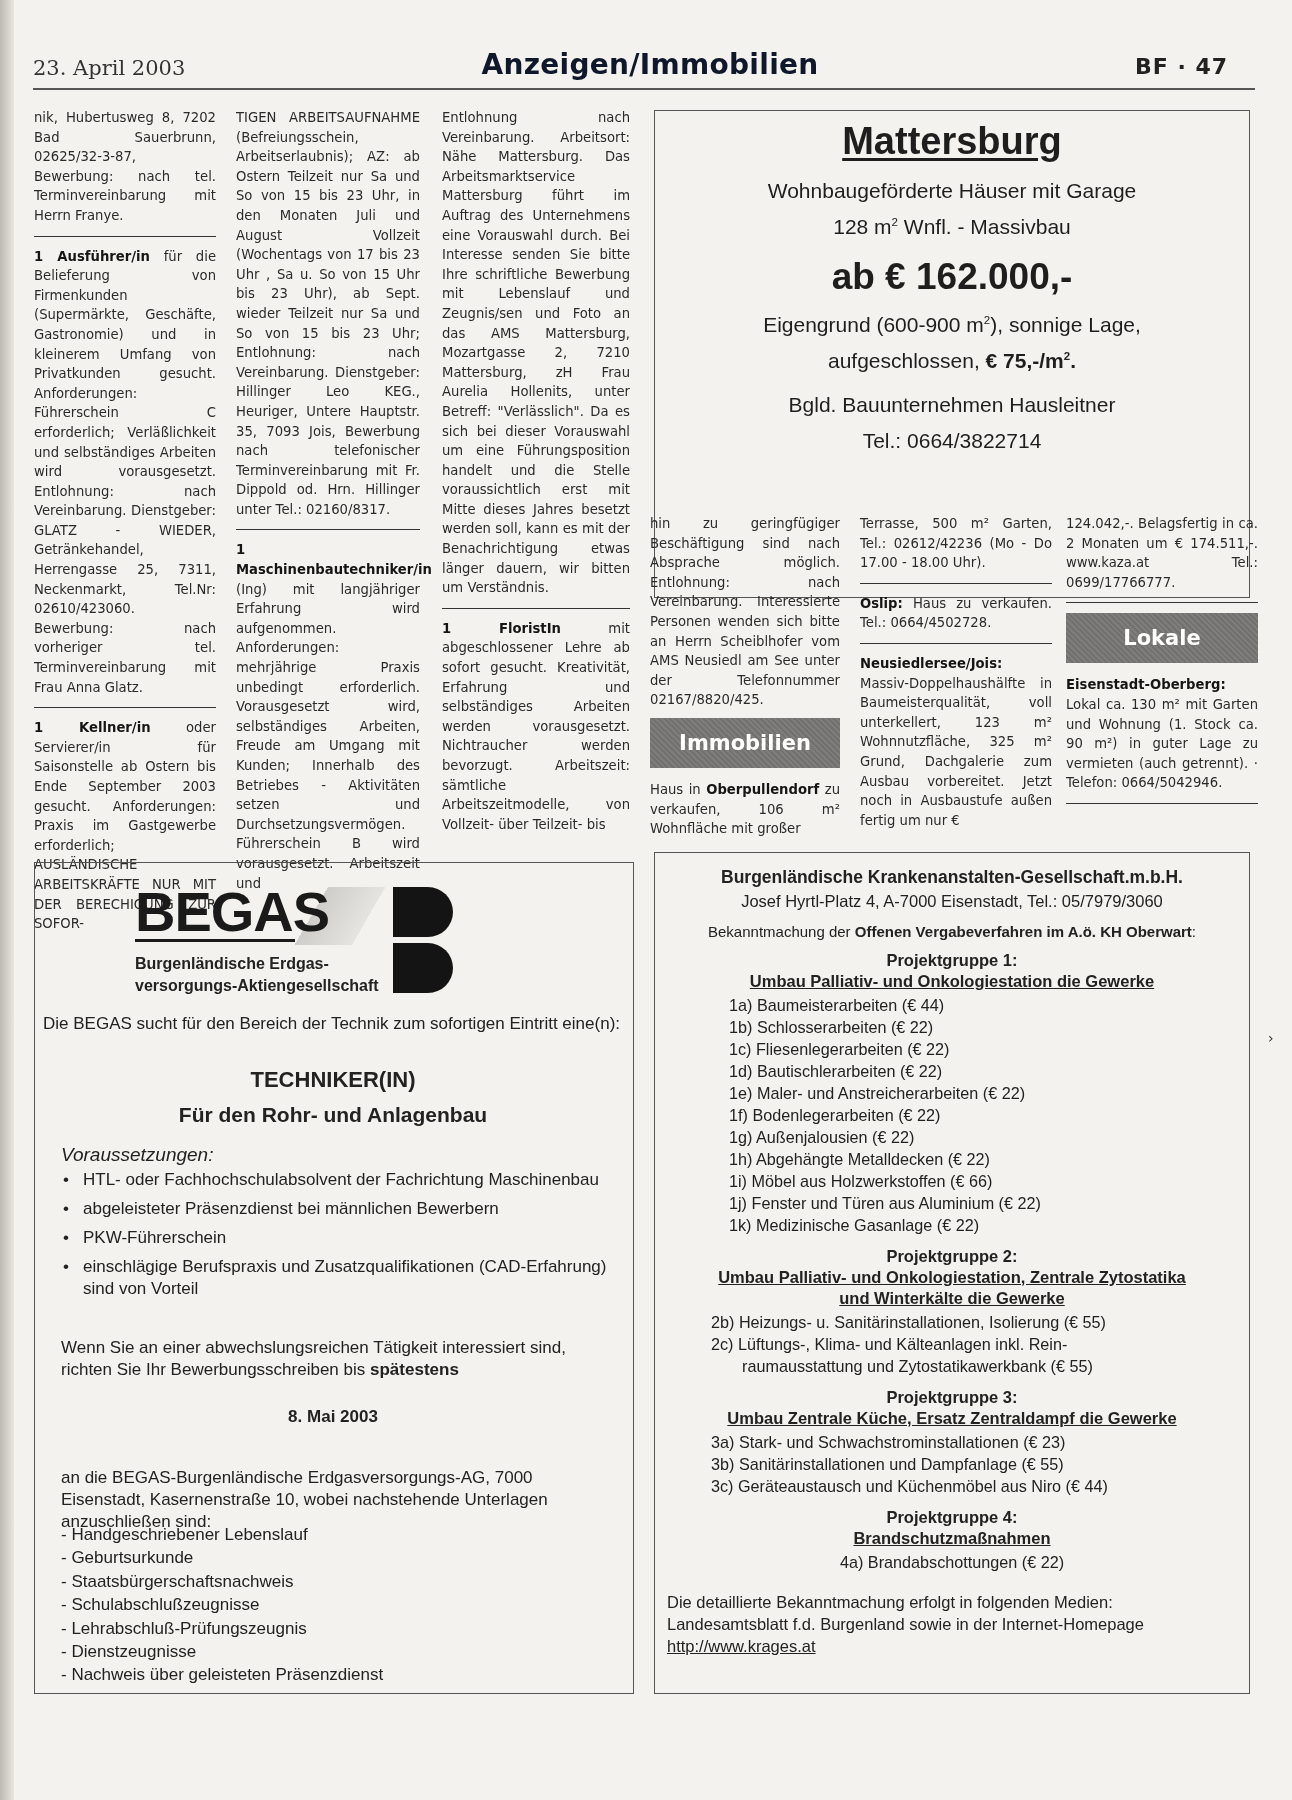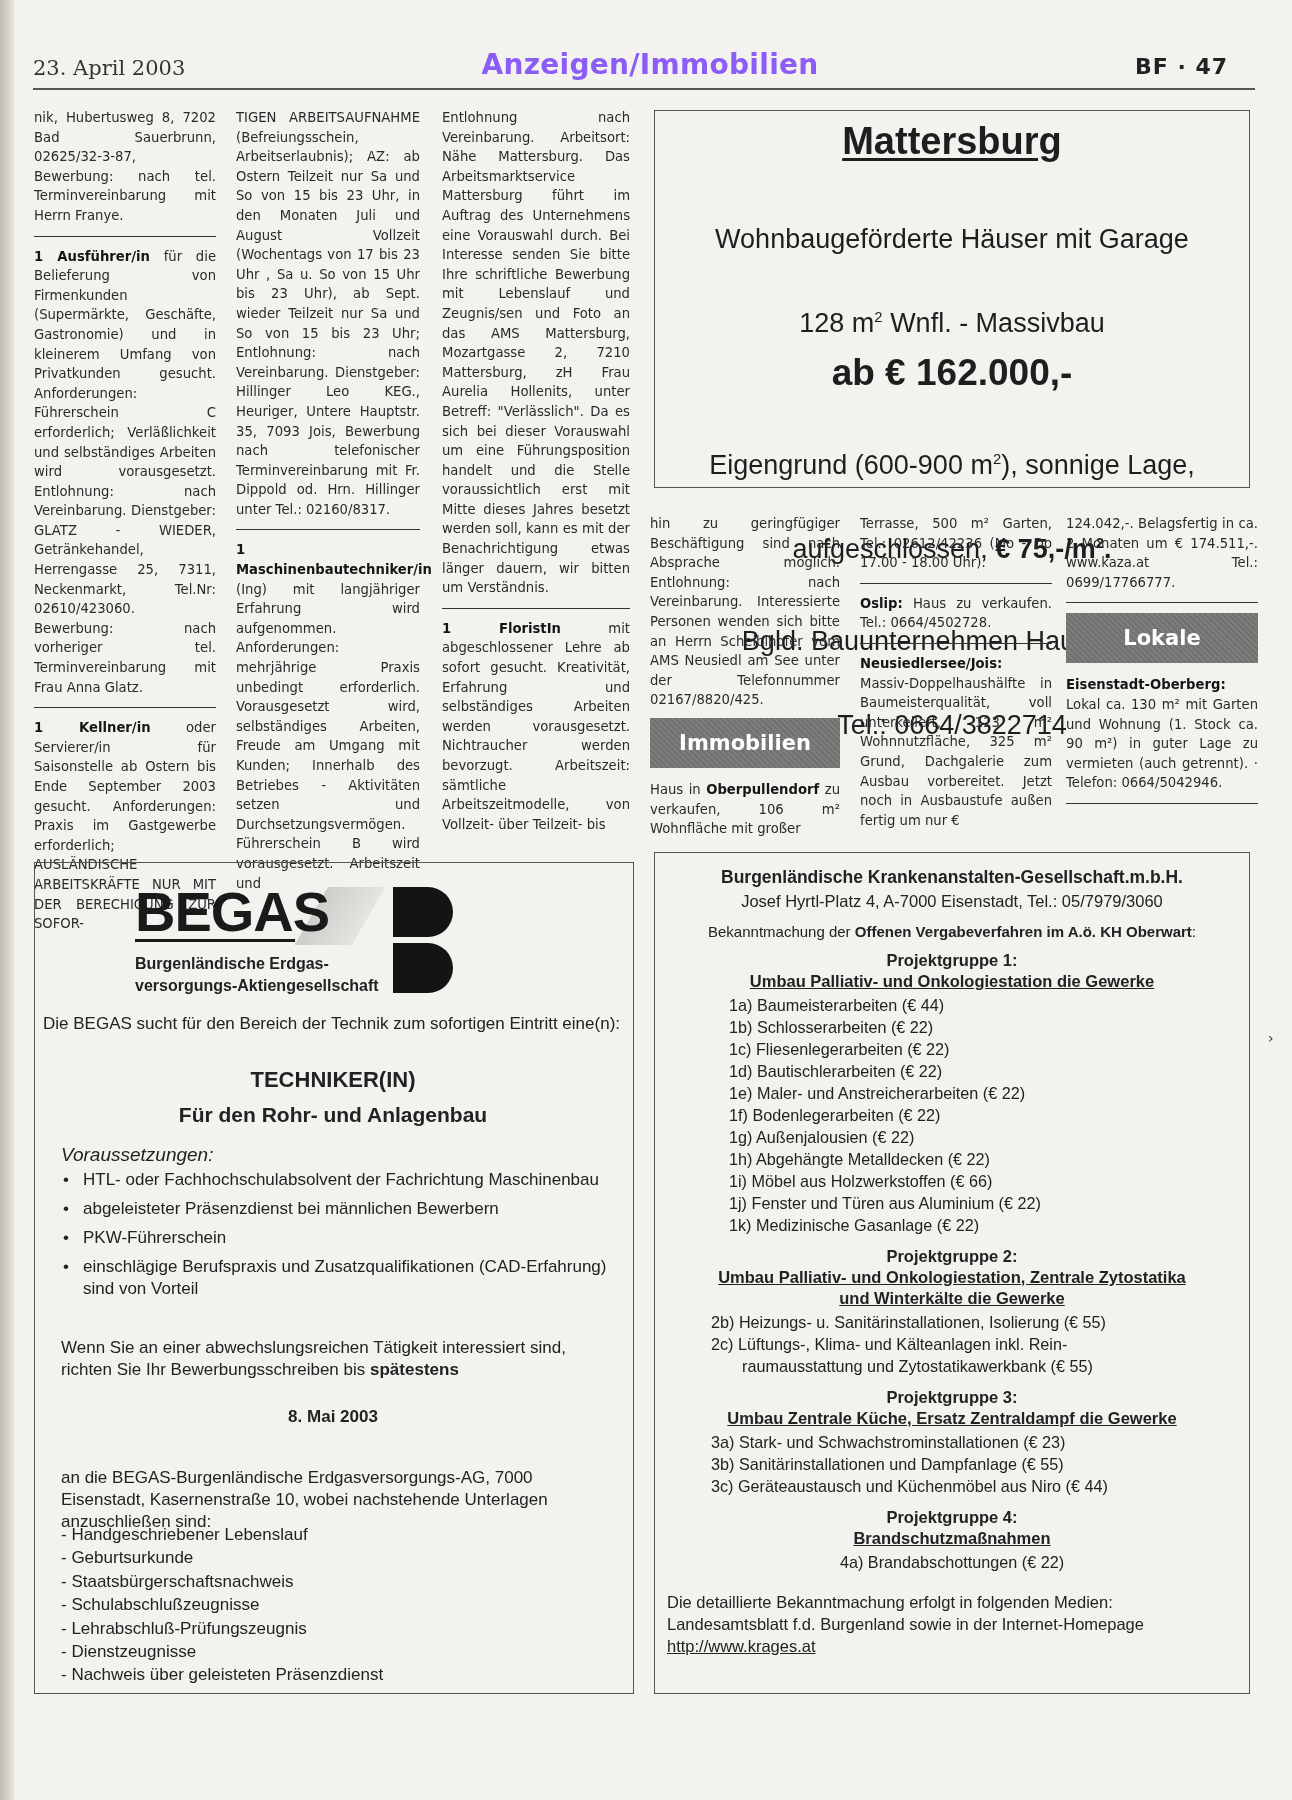--- a/index.html
+++ b/index.html
@@ -6,21 +6,21 @@
   body {
     width: 1292px; height: 1800px; position: relative; overflow: hidden;
     background: #f4f2ee; color: #1c1c1c;
     font-family: "DejaVu Sans", sans-serif;
   }
   .edge { position: absolute; left: 0; top: 0; width: 14px; height: 1800px;
     background: linear-gradient(to right, #bdbab4, #e9e6e0); }
   
   .hdr-date { position: absolute; left: 33px; top: 56px; font-family: "DejaVu Serif", serif; font-size: 21px; color: #333; }
   .hdr-title { position: absolute; left: 470px; top: 48px; width: 360px; text-align: center;
-    font-family: "DejaVu Sans", sans-serif; font-weight: bold; font-size: 28px; color: #8b5cf6; letter-spacing: 0.3px; }
+    font-family: "DejaVu Sans", sans-serif; font-weight: bold; font-size: 28px; color: #0f172a; letter-spacing: 0.3px; }
   .hdr-page { position: absolute; left: 1135px; top: 54px; font-family: "DejaVu Sans", sans-serif; font-weight: bold; font-size: 22px; color: #222; letter-spacing: 1px; }
   .hdr-rule { position: absolute; left: 33px; top: 88px; width: 1222px; height: 2px; background: #555; }
 
   
   .col { position: absolute; font-family: "DejaVu Sans", sans-serif; font-size: 13.2px; line-height: 19.6px;
     color: #2a2a2a; text-align: justify; hyphens: manual; }
   .col p { margin: 0; }
   .col b { color: #151515; }
   .col .rule { height: 1px; background: #333; margin: 10px 0 10px 0; }
   .c1 { left: 34px; top: 108px; width: 182px; }
@@ -28,24 +28,24 @@
   .c3 { left: 442px; top: 108px; width: 188px; }
   .c4 { left: 650px; top: 514px; width: 190px; }
   .c5 { left: 860px; top: 514px; width: 192px; }
   .c6 { left: 1066px; top: 514px; width: 192px; }
 
   .section-banner { background: #7a7876; color: #fff; font-weight: bold; font-size: 21px; text-align: center;
     height: 50px; line-height: 50px; margin: 8px 0 12px 0;
     background-image: repeating-linear-gradient(45deg, rgba(0,0,0,0.06) 0 2px, rgba(255,255,255,0.04) 2px 4px); }
 
   
-  .mbox { position: absolute; left: 654px; top: 110px; width: 596px; height: 378px; border: 1.5px solid #555;
+  .mbox { position: absolute; left: 654px; top: 110px; width: 596px; height: 488px; border: 1.5px solid #555;
     box-sizing: border-box; font-family: "Liberation Sans", sans-serif; text-align: center; color: #1e1e1e; }
   .mbox .m-title { font-weight: bold; font-size: 38px; text-decoration: underline; text-underline-offset: 4px; margin-top: 6px; line-height: 48px; }
-  .mbox .m-line { font-size: 27px; line-height: 36px; margin-top: 48px; }
+  .mbox .m-line { font-size: 21px; line-height: 36px; }
   .mbox .m-price { font-weight: bold; font-size: 37px; line-height: 52px; margin: 6px 0 4px 0; }
   .mbox .gap { height: 8px; }
   sup { font-size: 0.55em; vertical-align: 0.7em; line-height: 0; }
 
   
   .bbox { position: absolute; left: 34px; top: 862px; width: 600px; height: 832px; border: 1.5px solid #555; box-sizing: border-box;
     font-family: "Liberation Sans", sans-serif; color: #222; }
   .logo { position: absolute; left: 100px; top: 20px; width: 400px; height: 110px; }
   .logo-word { position: absolute; left: 0; top: -4px; font-weight: bold; font-size: 56px; letter-spacing: -1px; color: #1a1a1a; }
   .logo-rule { position: absolute; left: 0; top: 56px; width: 160px; height: 3px; background: #1a1a1a; }

